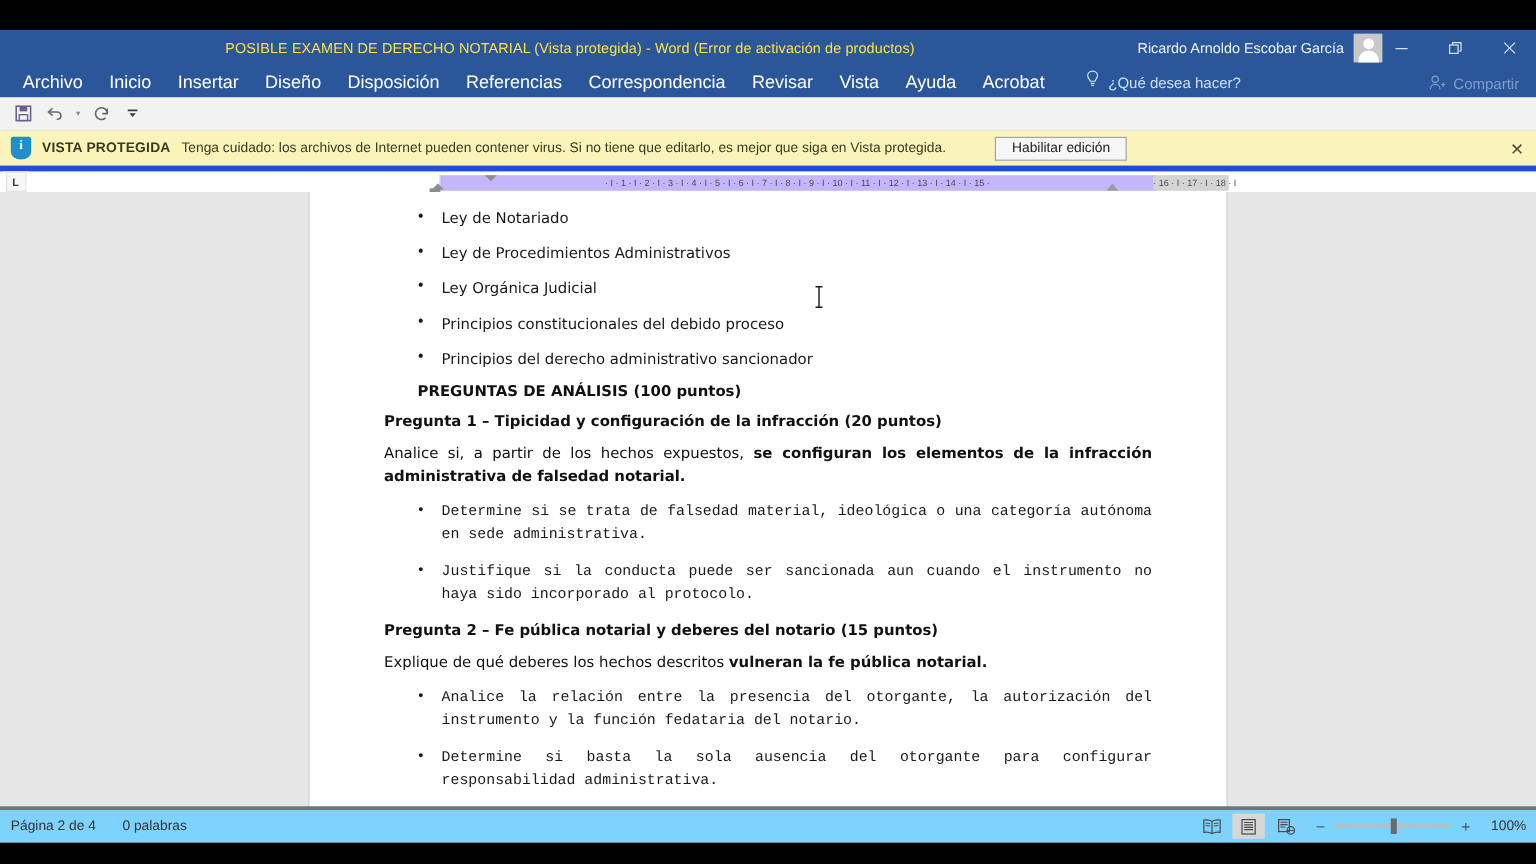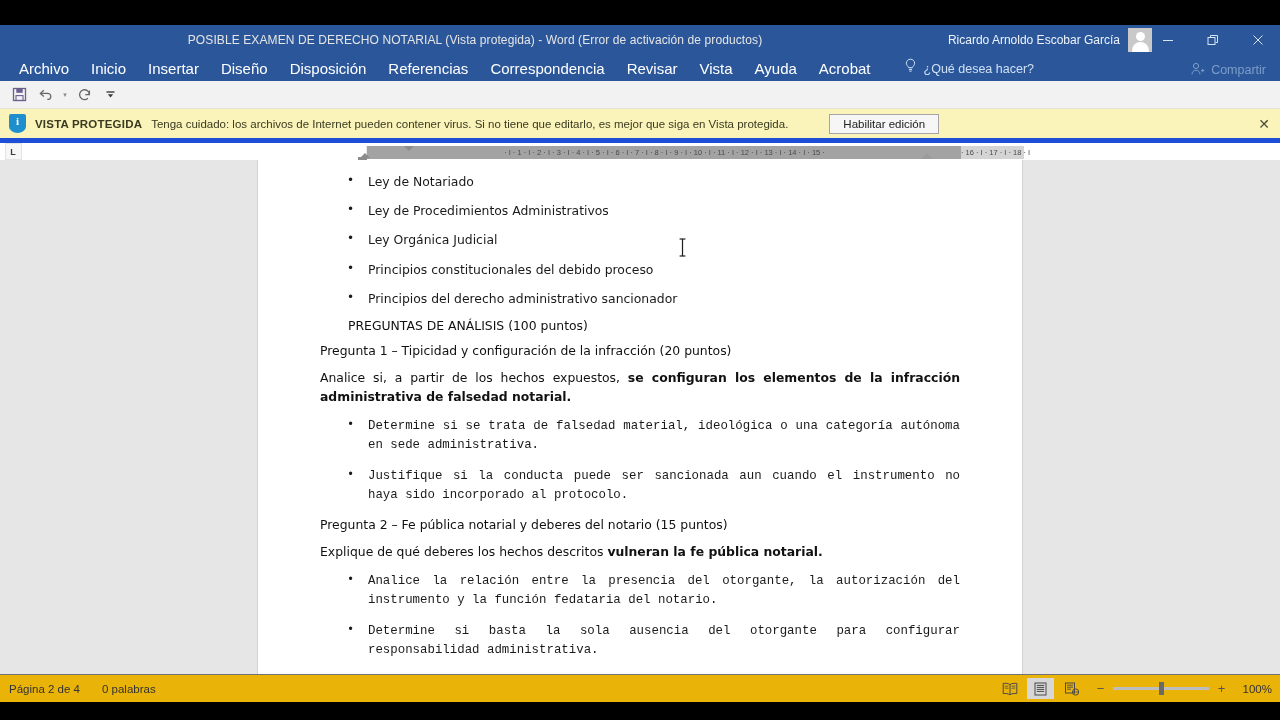--- a/index.html
+++ b/index.html
@@ -38,21 +38,21 @@
     height: 30px;
     flex: 0 0 30px;
     background: #2b579a;
     display: flex;
     align-items: center;
   }
   .title-text {
     position: absolute;
     left: 0; right: 0;
     text-align: center;
-    color: #e5e5e5;
+    color: #fde047;
     font-size: 12px;
     letter-spacing: .1px;
     white-space: nowrap;
     padding-right: 330px;
   }
   .user-area {
     position: absolute;
     right: 128px;
     display: flex;
     align-items: center;
@@ -256,21 +256,21 @@
     width: 766px;
     height: 13px;
     background: #ffffff;
   }
   .ruler-seg {
     position: absolute;
     top: 0;
     height: 13px;
   }
   .ruler-grey { background: #d4d4d4; }
-  .ruler-white { background: #a3a3a3; border-left: 1px solid #e8e8e8; border-right: 1px solid #8b5cf6;}
+  .ruler-white { background: #c4b5fd; border-left: 1px solid #e8e8e8; border-right: 1px solid #8b5cf6;}
   .rticks {
     position: absolute;
     inset: 0;
     font-size: 7.5px;
     color: #4a4a4a;
     letter-spacing: 0;
     white-space: nowrap;
     line-height: 13px;
     text-align: center;
   }
@@ -337,21 +337,21 @@
   .doc-li::before {
     content: "\2022";
     position: absolute;
     left: 27px;
     top: -1px;
     font-size: 12px;
     color: #1a1a1a;
   }
   .doc-h {
     font-size: 12.4px;
-    font-weight: normal;
+    font-weight: bold;
     color: #111111;
     margin: 0 0 10px 0;
     font-family: "DejaVu Sans", sans-serif;
   }
   .doc-h.indented { padding-left: 28px; }
   .doc-p {
     font-size: 12.4px;
     color: #111111;
     margin: 0 0 10px 0;
     line-height: 1.55;
@@ -364,22 +364,22 @@
     margin-bottom: 12px;
     font-family: Liberation Mono, monospace;
   }
   .doc-li.just::before { left: 27px; }
   .bold { font-weight: bold; }
 
   
   .statusbar {
     height: 27px;
     flex: 0 0 27px;
-    background: #eab308;
-    border-top: 1px solid #737373;
+    background: #7dd3fc;
+    border-top: 3px solid #737373;
     display: flex;
     align-items: center;
     font-size: 11.5px;
     color: #333333;
     position: relative;
   }
   .st-left { display: flex; gap: 22px; padding-left: 9px; }
   .st-right {
     position: absolute;
     right: 8px;

